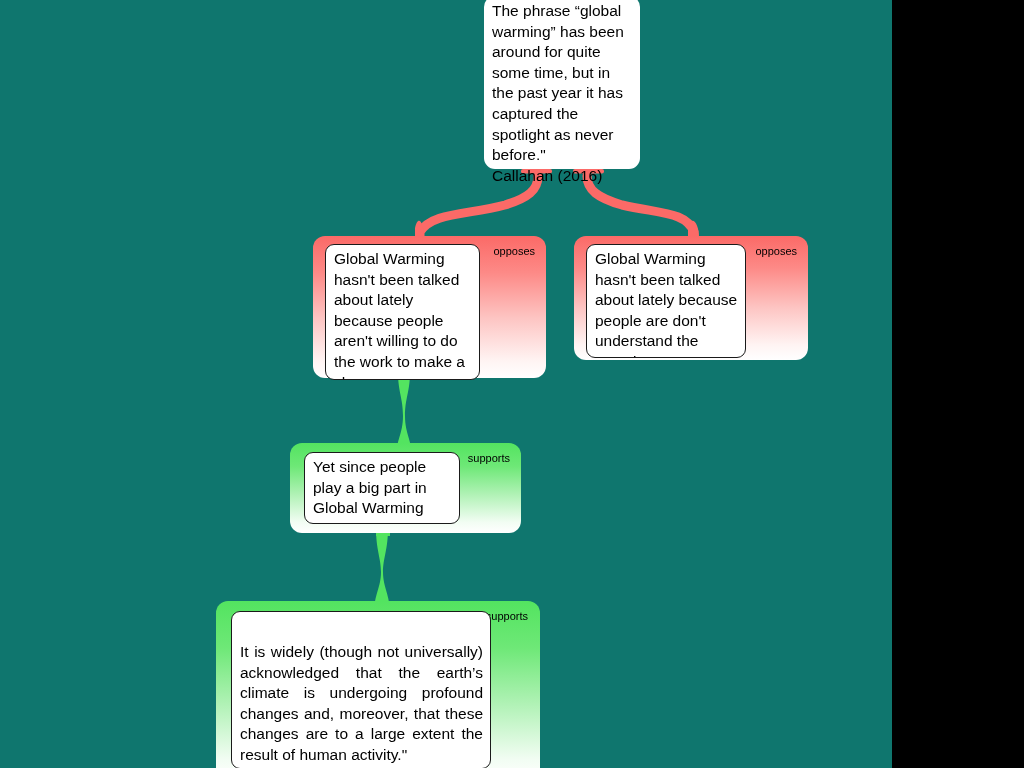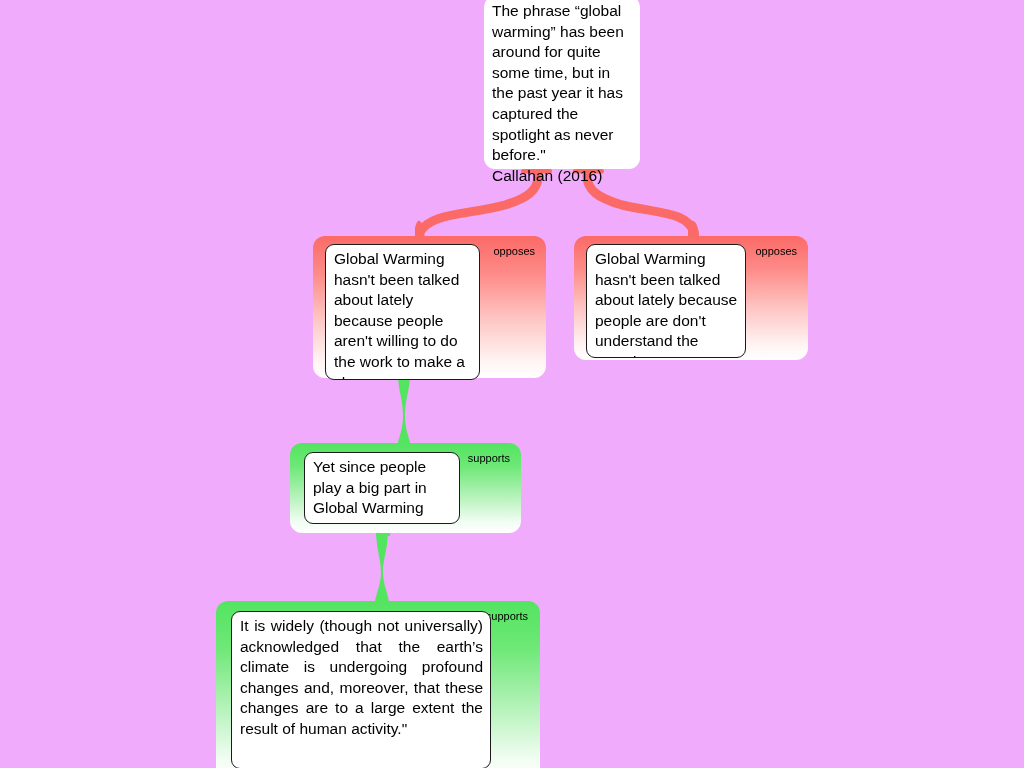--- a/index.html
+++ b/index.html
@@ -2,23 +2,23 @@
 <html><head>
 <meta charset="utf-8">
 <style>
   html, body {
     margin: 0;
     padding: 0;
     background: #000000;
   }
   #canvas {
     position: relative;
-    width: 1024px;
+    width: 892px;
     height: 768px;
-    background: #f0abfc;
+    background: #0f766e;
     overflow: hidden;
     font-family: "Liberation Sans", sans-serif;
   }
 
   
   #connectors {
     position: absolute;
     left: 0; top: 0;
     width: 1024px;
     height: 768px;
@@ -75,20 +75,21 @@
   .inner-note .note-text {
     font-size: 15.5px;
     line-height: 20.6px;
     color: #000000;
     padding: 4px 7px 3px 8px;
     white-space: pre-line;
   }
   .inner-note.justified .note-text {
     white-space: normal;
     text-align: justify;
+    margin-top: 26px;
   }
   .inner-note.justified .note-text .lastline {
     display: block;
     text-align: left;
   }
 </style>
 </head>
 <body>
 
 <div id="canvas">

